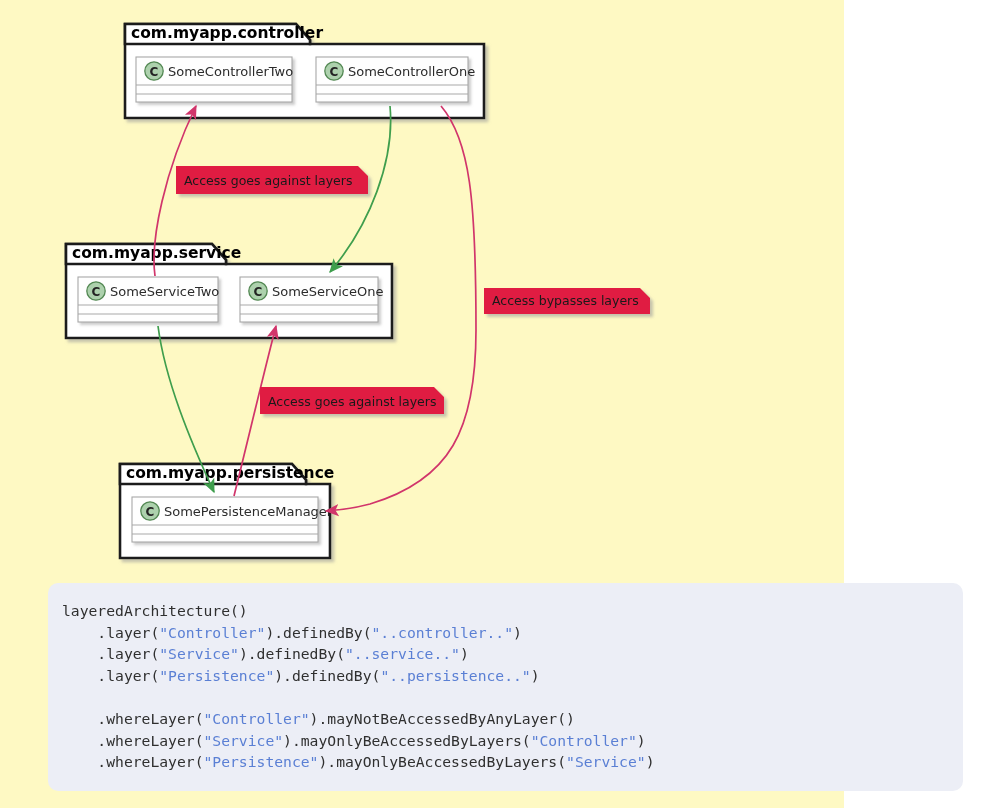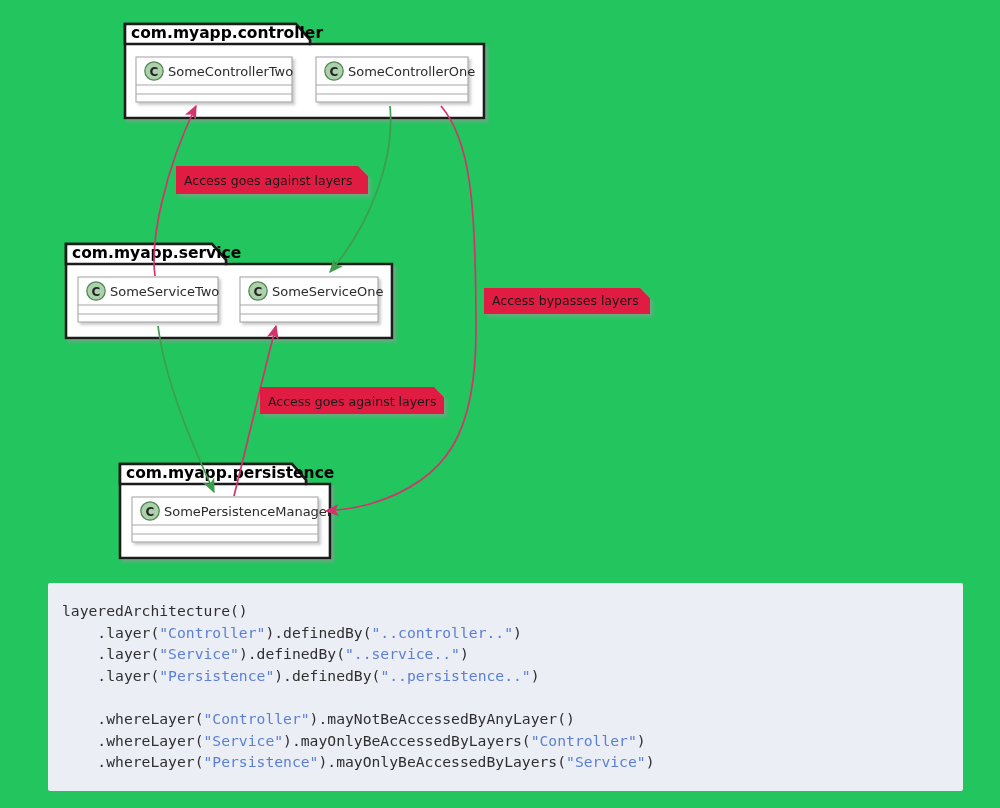--- a/index.html
+++ b/index.html
@@ -12,23 +12,23 @@
     width: 1000px;
     height: 808px;
     position: relative;
     font-family: "DejaVu Sans", sans-serif;
     overflow: hidden;
   }
   #canvas {
     position: absolute;
     left: 0;
     top: 0;
-    width: 1000px;
+    width: 844px;
     height: 808px;
-    background: #22c55e;
+    background: #fef9c3;
   }
   .diagram-svg {
     position: absolute;
     left: 0;
     top: 0;
     width: 1000px;
     height: 585px;
   }
 
   
@@ -56,21 +56,21 @@
   }
 
   
   #code-block {
     position: absolute;
     left: 48px;
     top: 583px;
     width: 915px;
     height: 208px;
     background: #eceef6;
-    border-radius: 2px;
+    border-radius: 10px;
     box-sizing: border-box;
     padding: 17px 0 0 14px;
     overflow: hidden;
   }
   #code-pre {
     margin: 0;
     font-family: "DejaVu Sans Mono", monospace;
     font-size: 14.7px;
     line-height: 21.6px;
     color: #2f2f2f;

